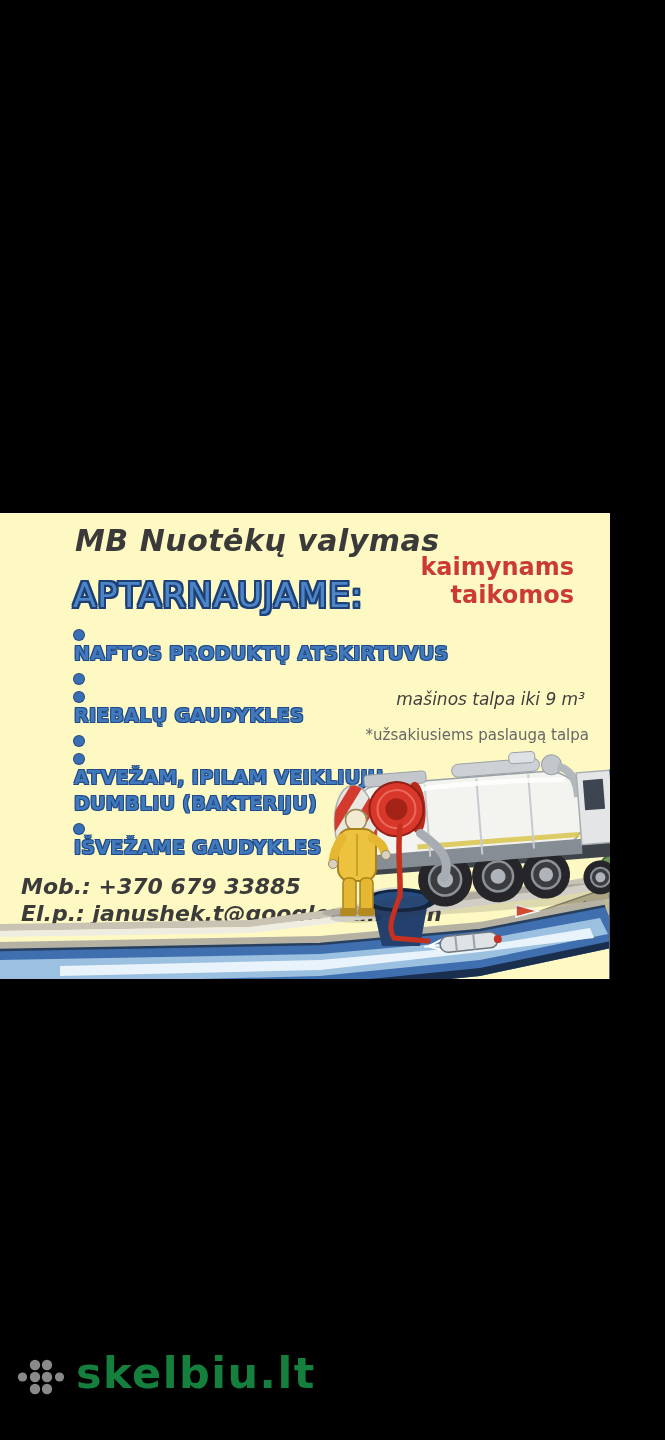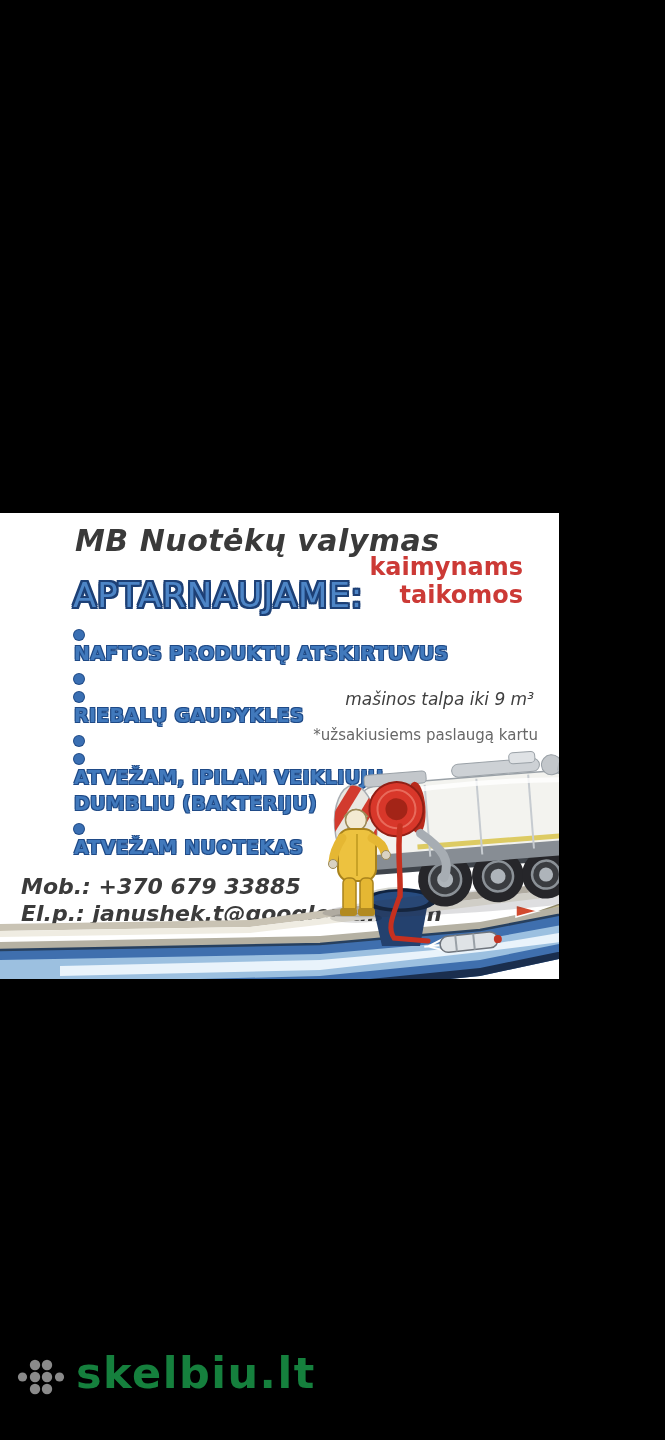--- a/index.html
+++ b/index.html
@@ -3,21 +3,21 @@
 <meta charset="utf-8">
 <style>
   html,body{margin:0;padding:0;background:#000;}
   #stage{position:relative;width:665px;height:1440px;background:#000;overflow:hidden;
          font-family:"DejaVu Sans","Liberation Sans",sans-serif;}
   .letterbox{position:absolute;left:0;width:665px;background:#000;}
   #bar-top{top:0;height:513px;}
   #bar-bottom{top:979px;height:461px;}
 
   
-  #ad{position:absolute;left:0;top:513px;width:559px;height:466px;background:#ffffff;overflow:hidden;}
+  #ad{position:absolute;left:0;top:513px;width:610px;height:466px;background:#fef9c3;overflow:hidden;}
 
   .company-title{position:absolute;left:75px;top:10px;font-size:30px;font-style:italic;
                  font-weight:600;color:#3a3a3a;letter-spacing:.5px;white-space:nowrap;}
 
   .services-heading{position:absolute;left:73px;top:62px;font-size:34px;font-weight:normal;
     color:#4d85c6;letter-spacing:1px;white-space:nowrap;
     text-shadow:2px 2px 0 #1d4076,-2px -2px 0 #1d4076,2px -2px 0 #1d4076,-2px 2px 0 #1d4076,
                 2px 0 0 #1d4076,-2px 0 0 #1d4076,0 2px 0 #1d4076,0 -2px 0 #1d4076;}
 
   .services-list{position:absolute;left:74px;top:109px;width:398px;margin:0;padding:0;list-style:none;}
@@ -72,31 +72,31 @@
         </li>
       <li>
           <span class="bullet"></span>
         </li>
       <li>
           <span class="bullet"></span>
           <span>ATVEŽAM, IPILAM VEIKLIŲJŲ DUMBLIU (BAKTERIJU)</span>
         </li>
       <li>
           <span class="bullet"></span>
-          <span>ATVEŽAM NUOTEKAS</span>
+          <span>IŠVEŽAME GAUDYKLES</span>
         </li>
     </ul>
 
     <div class="promo">
       <div>kaimynams</div>
       <div>taikomos</div>
     </div>
 
     <div class="capacity">mašinos talpa iki 9 m³</div>
-    <div class="footnote">*užsakiusiems paslaugą kartu</div>
+    <div class="footnote">*užsakiusiems paslaugą talpa</div>
 
     <div class="contacts">
       <div>Mob.: +370 679 33885</div>
       <div>El.p.: janushek.t@googlemail.com</div>
     </div>
 
     <svg id="truck-art" viewBox="0 0 665 230">
 
       <g>
         <polygon points="0,174 250,170 420,148 560,132 665,114 665,121 560,139 420,156 250,177 0,181" fill="#c9c3b4"></polygon>

